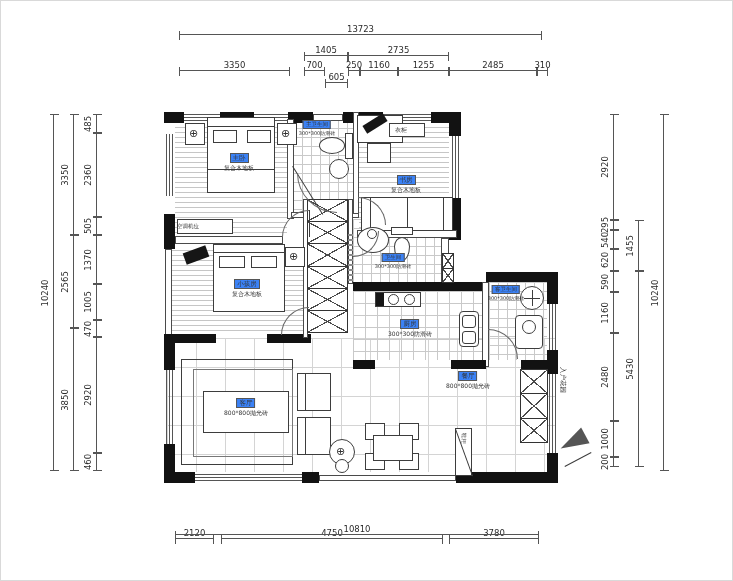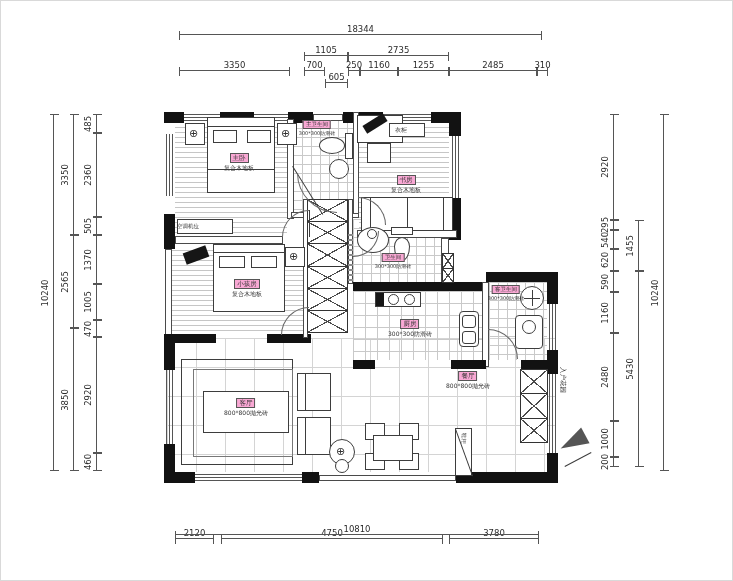--- a/index.html
+++ b/index.html
@@ -42,21 +42,21 @@
   .dim{position:absolute;border-top:1px solid #555;}
   .dim::before,.dim::after{content:"";position:absolute;top:-4px;width:1px;height:9px;background:#555;}
   .dim::before{left:0;} .dim::after{right:0;}
   .dim>span{position:absolute;left:50%;top:-11px;transform:translateX(-50%);font-size:8.5px;color:#2b2b2b;white-space:nowrap;background:transparent;}
   .dimv{position:absolute;border-left:1px solid #555;}
   .dimv::before,.dimv::after{content:"";position:absolute;left:-4px;width:9px;height:1px;background:#555;}
   .dimv::before{top:0;} .dimv::after{bottom:0;}
   .dimv>span{position:absolute;left:-9px;top:50%;transform:translate(-50%,-50%) rotate(-90deg);font-size:8.5px;color:#2b2b2b;white-space:nowrap;}
   
   .lbl{position:absolute;transform:translateX(-50%);display:flex;flex-direction:column;align-items:center;color:#333;text-align:center;z-index:30;}
-  .lbl .nm{border:1px solid #555;padding:0 2px;font-size:6.5px;line-height:1.3;background:#f9a8d4;white-space:nowrap;}
+  .lbl .nm{border:1px solid #555;padding:0 2px;font-size:6.5px;line-height:1.3;background:#3b82f6;white-space:nowrap;}
   .lbl .fl{font-size:6px;line-height:1.3;white-space:nowrap;margin-top:1px;}
   .lbl.small .nm{font-size:5.5px;} .lbl.small .fl{font-size:5px;}
   .vtext{position:absolute;font-size:6.5px;color:#333;white-space:nowrap;transform:rotate(90deg);transform-origin:left top;}
   .tinytext{position:absolute;font-size:5.5px;color:#333;white-space:nowrap;}
   .arrow{position:absolute;width:0;height:0;border-top:9px solid transparent;border-bottom:9px solid transparent;border-right:28px solid #555;transform:rotate(-28deg);}
 </style>
 </head>
 <body>
 
 <div class="canvas">
@@ -251,24 +251,24 @@
   <div class="lbl small" style="left:505px;top:284px;">
     <span class="nm">客卫生间</span>
     <span class="fl">300*300防滑砖</span>
   </div>
   <div class="tinytext" style="left:176px;top:222px;">空调机位</div>
   <div class="vtext" style="left:566px;top:366px;">入户花园</div>
   <div class="arrow" style="left:558px;top:432px;"></div>
   <div class="line" style="left:562px;top:458px;width:30px;height:1px;transform:rotate(-28deg);"></div>
 
   <div class="dim" style="left:178px;top:33px;width:363px;">
-      <span>18344</span>
+      <span>13723</span>
     </div>
   <div class="dim" style="left:303px;top:54px;width:44px;">
-      <span>1105</span>
+      <span>1405</span>
     </div>
   <div class="dim" style="left:347px;top:54px;width:101px;text-decoration:underline;">
       <span>2735</span>
     </div>
   <div class="dim" style="left:178px;top:69px;width:111px;">
       <span>3350</span>
     </div>
   <div class="dim" style="left:303px;top:69px;width:21px;">
       <span>700</span>
     </div>

